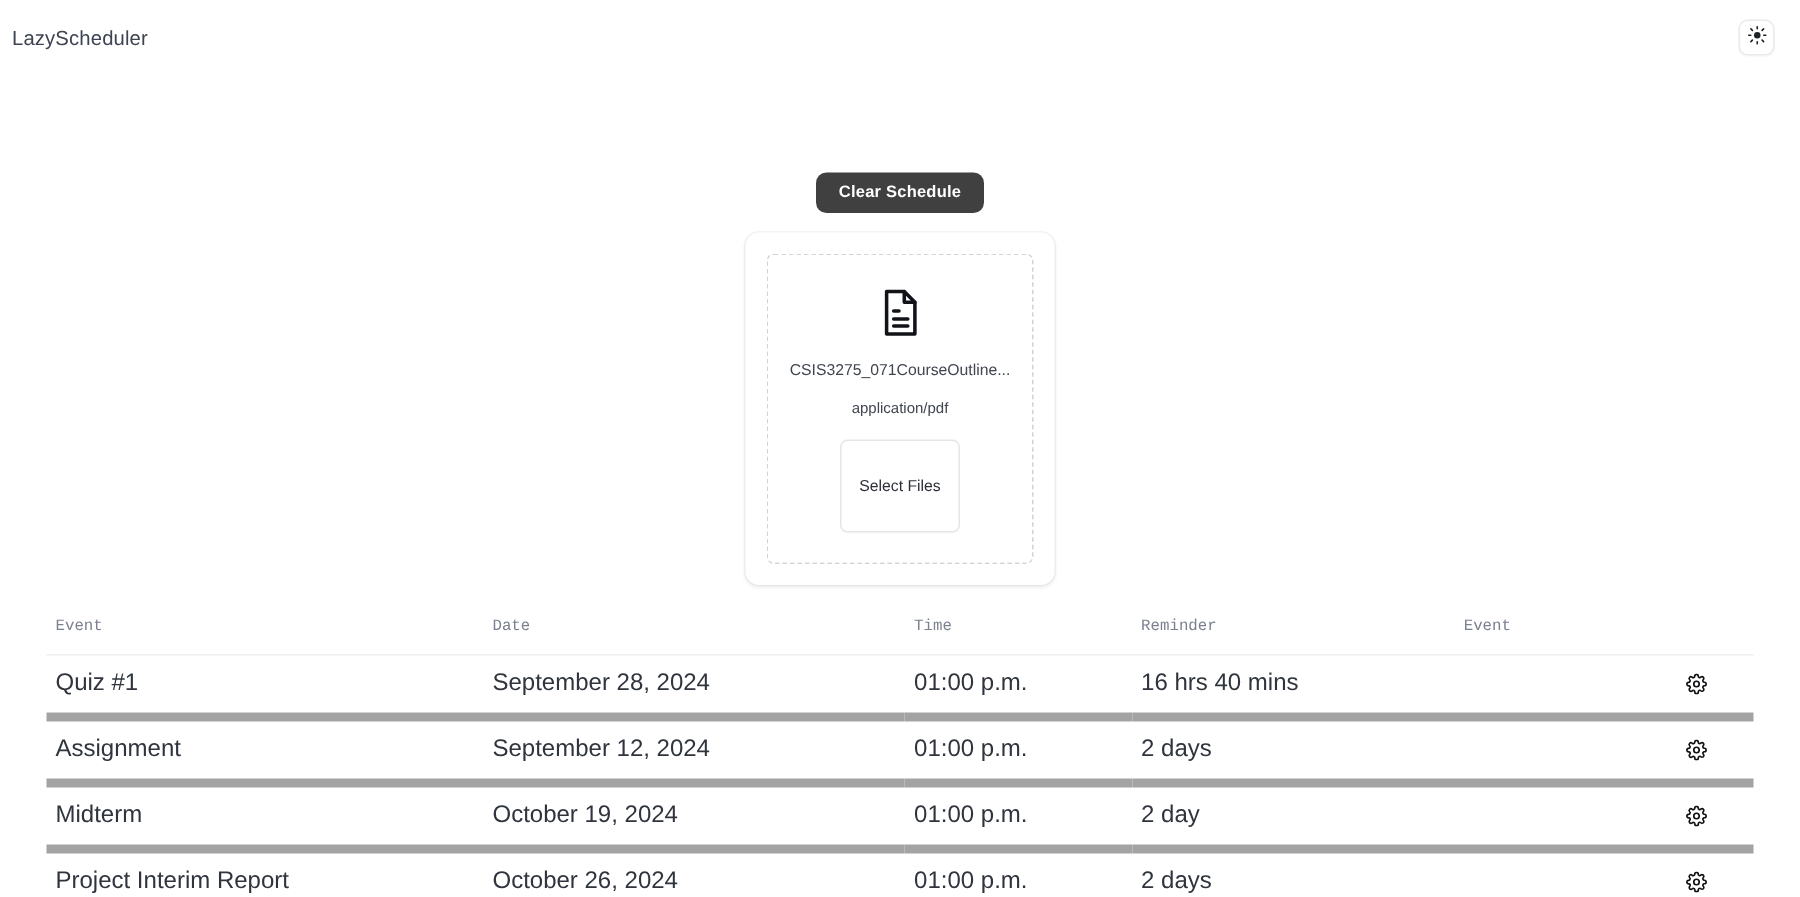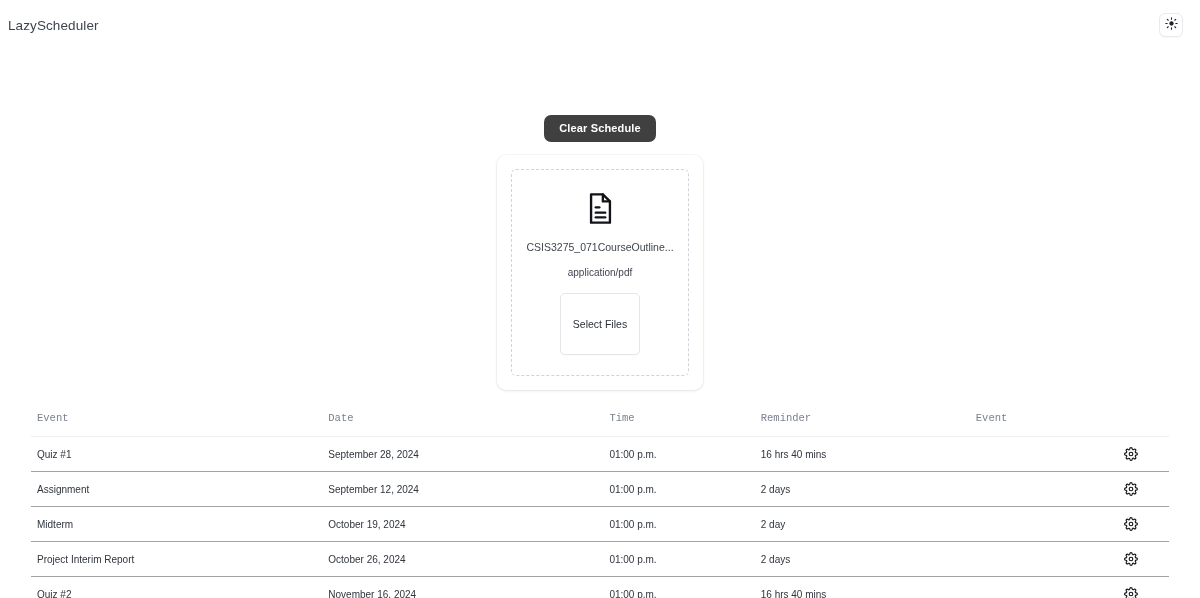--- a/index.html
+++ b/index.html
@@ -119,24 +119,24 @@
   th {
     text-align: left;
     font-size: 10.5px;
     font-weight: normal;
     color: #7b8190;
     padding: 0 0 12px 6px;
     border-bottom: 1px solid #eceef1;
     font-family: Liberation Mono, monospace;
   }
   td {
-    font-size: 10px;
+    font-size: 16px;
     color: #2f343d;
     padding: 10px 0 10px 6px;
-    border-bottom: 1px solid #a3a3a3;
+    border-bottom: 6px solid #a3a3a3;
     height: 27px;
     margin-top: 40px;
   }
   .col-event  { width: 25.6%; }
   .col-date   { width: 24.7%; }
   .col-time   { width: 13.3%; }
   .col-rem    { width: 18.9%; }
   .col-notes  { width: 13.0%; }
   .col-action { width: 4.5%; }
   td.cell-action { text-align: right; padding-right: 32px; line-height: 0; }

